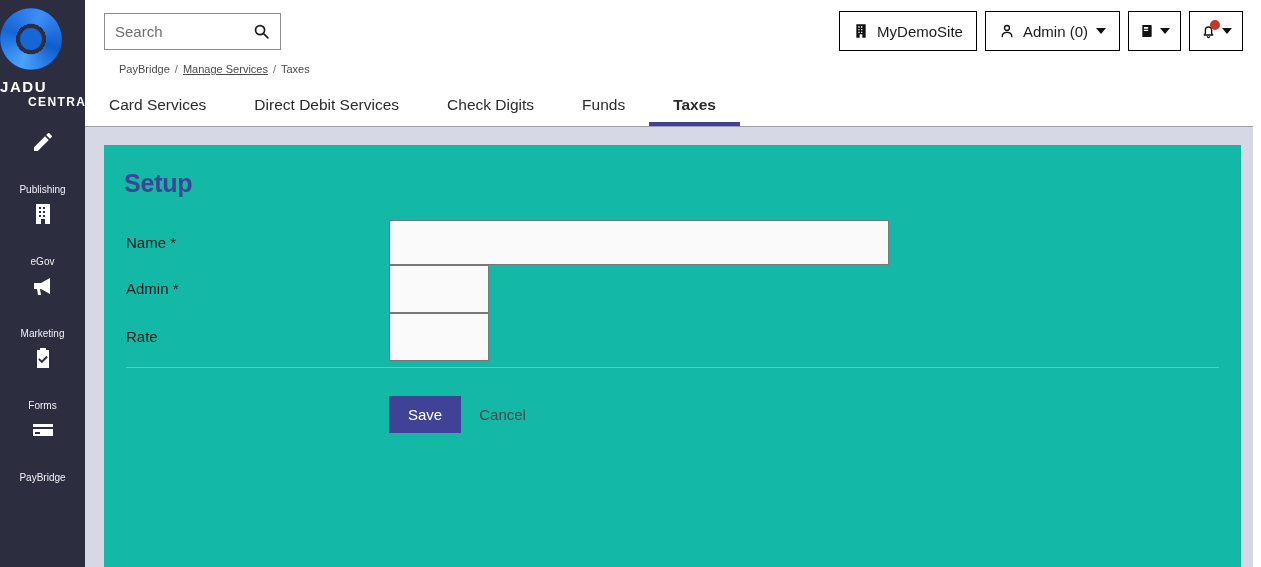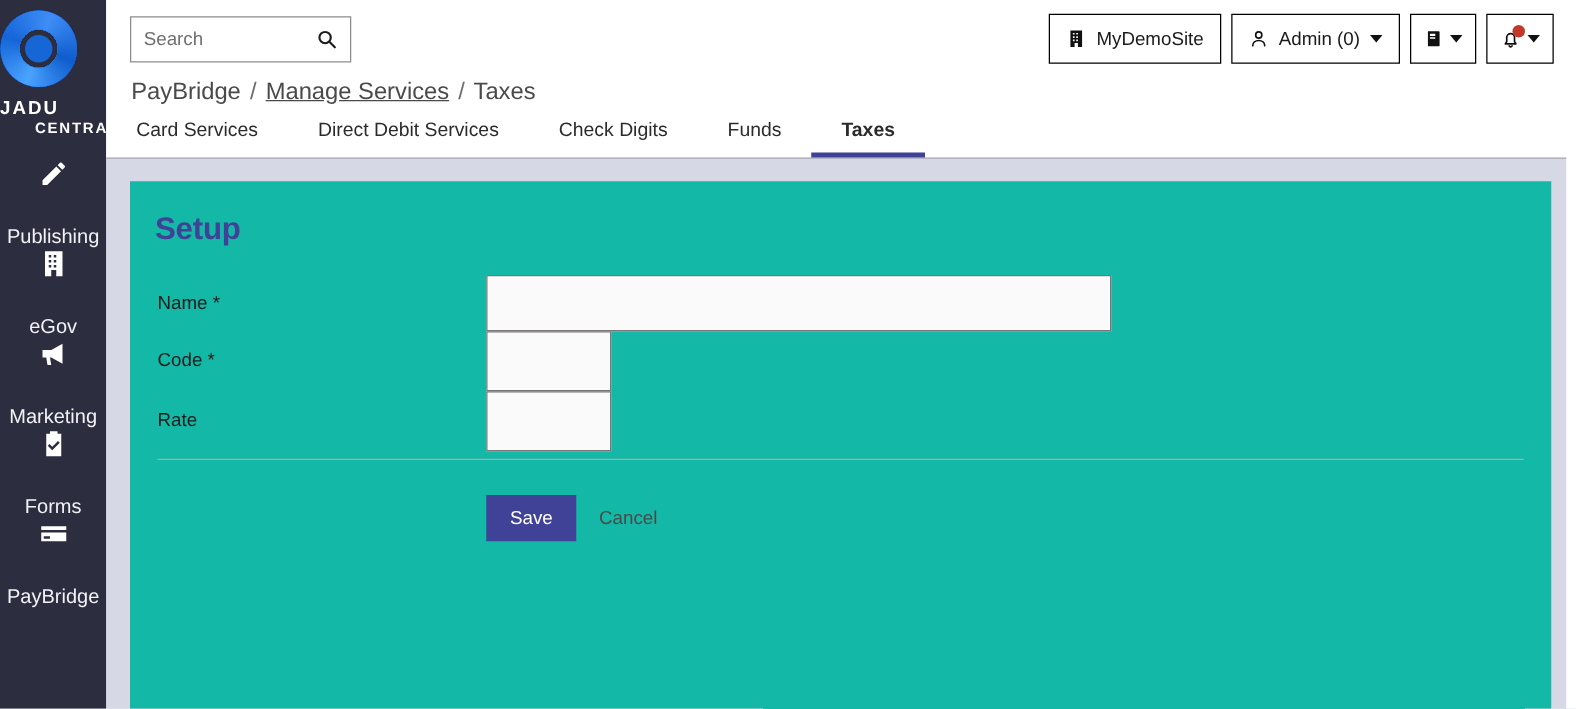--- a/index.html
+++ b/index.html
@@ -43,39 +43,39 @@
   }
   .brand-word2 { color:#fff; font-size: 12px; font-weight:700; letter-spacing:1.4px;margin-left:28px; }
 
   .nav { width: 85px; margin-top: 18px; }
   .nav-item {
     width:85px; height:72px; display:flex; flex-direction:column;
     align-items:center; justify-content:center; gap:7px; cursor:pointer;
     text-decoration:none;
   }
   .nav-item .ico { width:24px; height:24px; display:block; fill:#ffffff; }
-  .nav-item .lbl { color:#f2f2f6; font-size:16px; line-height:1;margin-top:24px; }
+  .nav-item .lbl { color:#f2f2f6; font-size:10px; line-height:1;margin-top:24px; }
 
   
   .main { flex:1 1 auto; height:567px; display:flex; flex-direction:column; background:#d7d8e6; min-width:0;}
   .topbar { background:#ffffff; height:143px; position:relative; border-bottom:1px solid #9d9daf;}
   .search-wrap { position:absolute; left:19px; top:13px; }
   .search-box {
     width:177px; height:37px; border:1px solid #8c8c8c; background:#fff;
     display:flex; align-items:center; padding:0 10px;
   }
   .search-input {
     border:0; outline:0; flex:1 1 auto; font-size:15px; color:#ec4899;
     font-family:"Liberation Sans", sans-serif; background:transparent; min-width:0;
   }
   .search-input::placeholder { color:#6f6f6f; }
   .search-icon { width:17px; height:17px; flex:0 0 17px; }
   .search-icon svg { display:block; }
 
-  .crumbs { position:absolute; left:20px; top:63px; font-size:19px; color:#4a4a4a; }
+  .crumbs { position:absolute; left:34px; top:63px; font-size:11px; color:#4a4a4a; }
   .crumbs a { color:#4a4a4a; text-decoration:underline; }
   .crumbs .sep { color:#6d6d6d; padding:0 2px; }
 
   .hdr-btns { position:absolute; right:18px; top:11px; display:flex; gap:8px; align-items:stretch; }
   .hbtn {
     border:1px solid #000; background:#fff; height:40px;
     display:flex; align-items:center; gap:8px; padding:0 13px;
     font-size:15px; color:#1b1b1b; cursor:pointer;
     font-family:"Liberation Sans", sans-serif;
   }
@@ -283,21 +283,21 @@
           <div class="frow">
             <label class="flabel">
               <span>Name</span>
               <span class="req">*</span>
             </label>
             <input class="finput wide" type="text" value="" style="">
           </div>
 
           <div class="frow">
             <label class="flabel">
-              <span>Code</span>
+              <span>Admin</span>
               <span class="req">*</span>
             </label>
             <input class="finput small" type="text" value="" style="">
           </div>
 
           <div class="frow">
             <label class="flabel">
               <span>Rate</span>
             </label>
             <input class="finput small" type="text" value="" style="">

